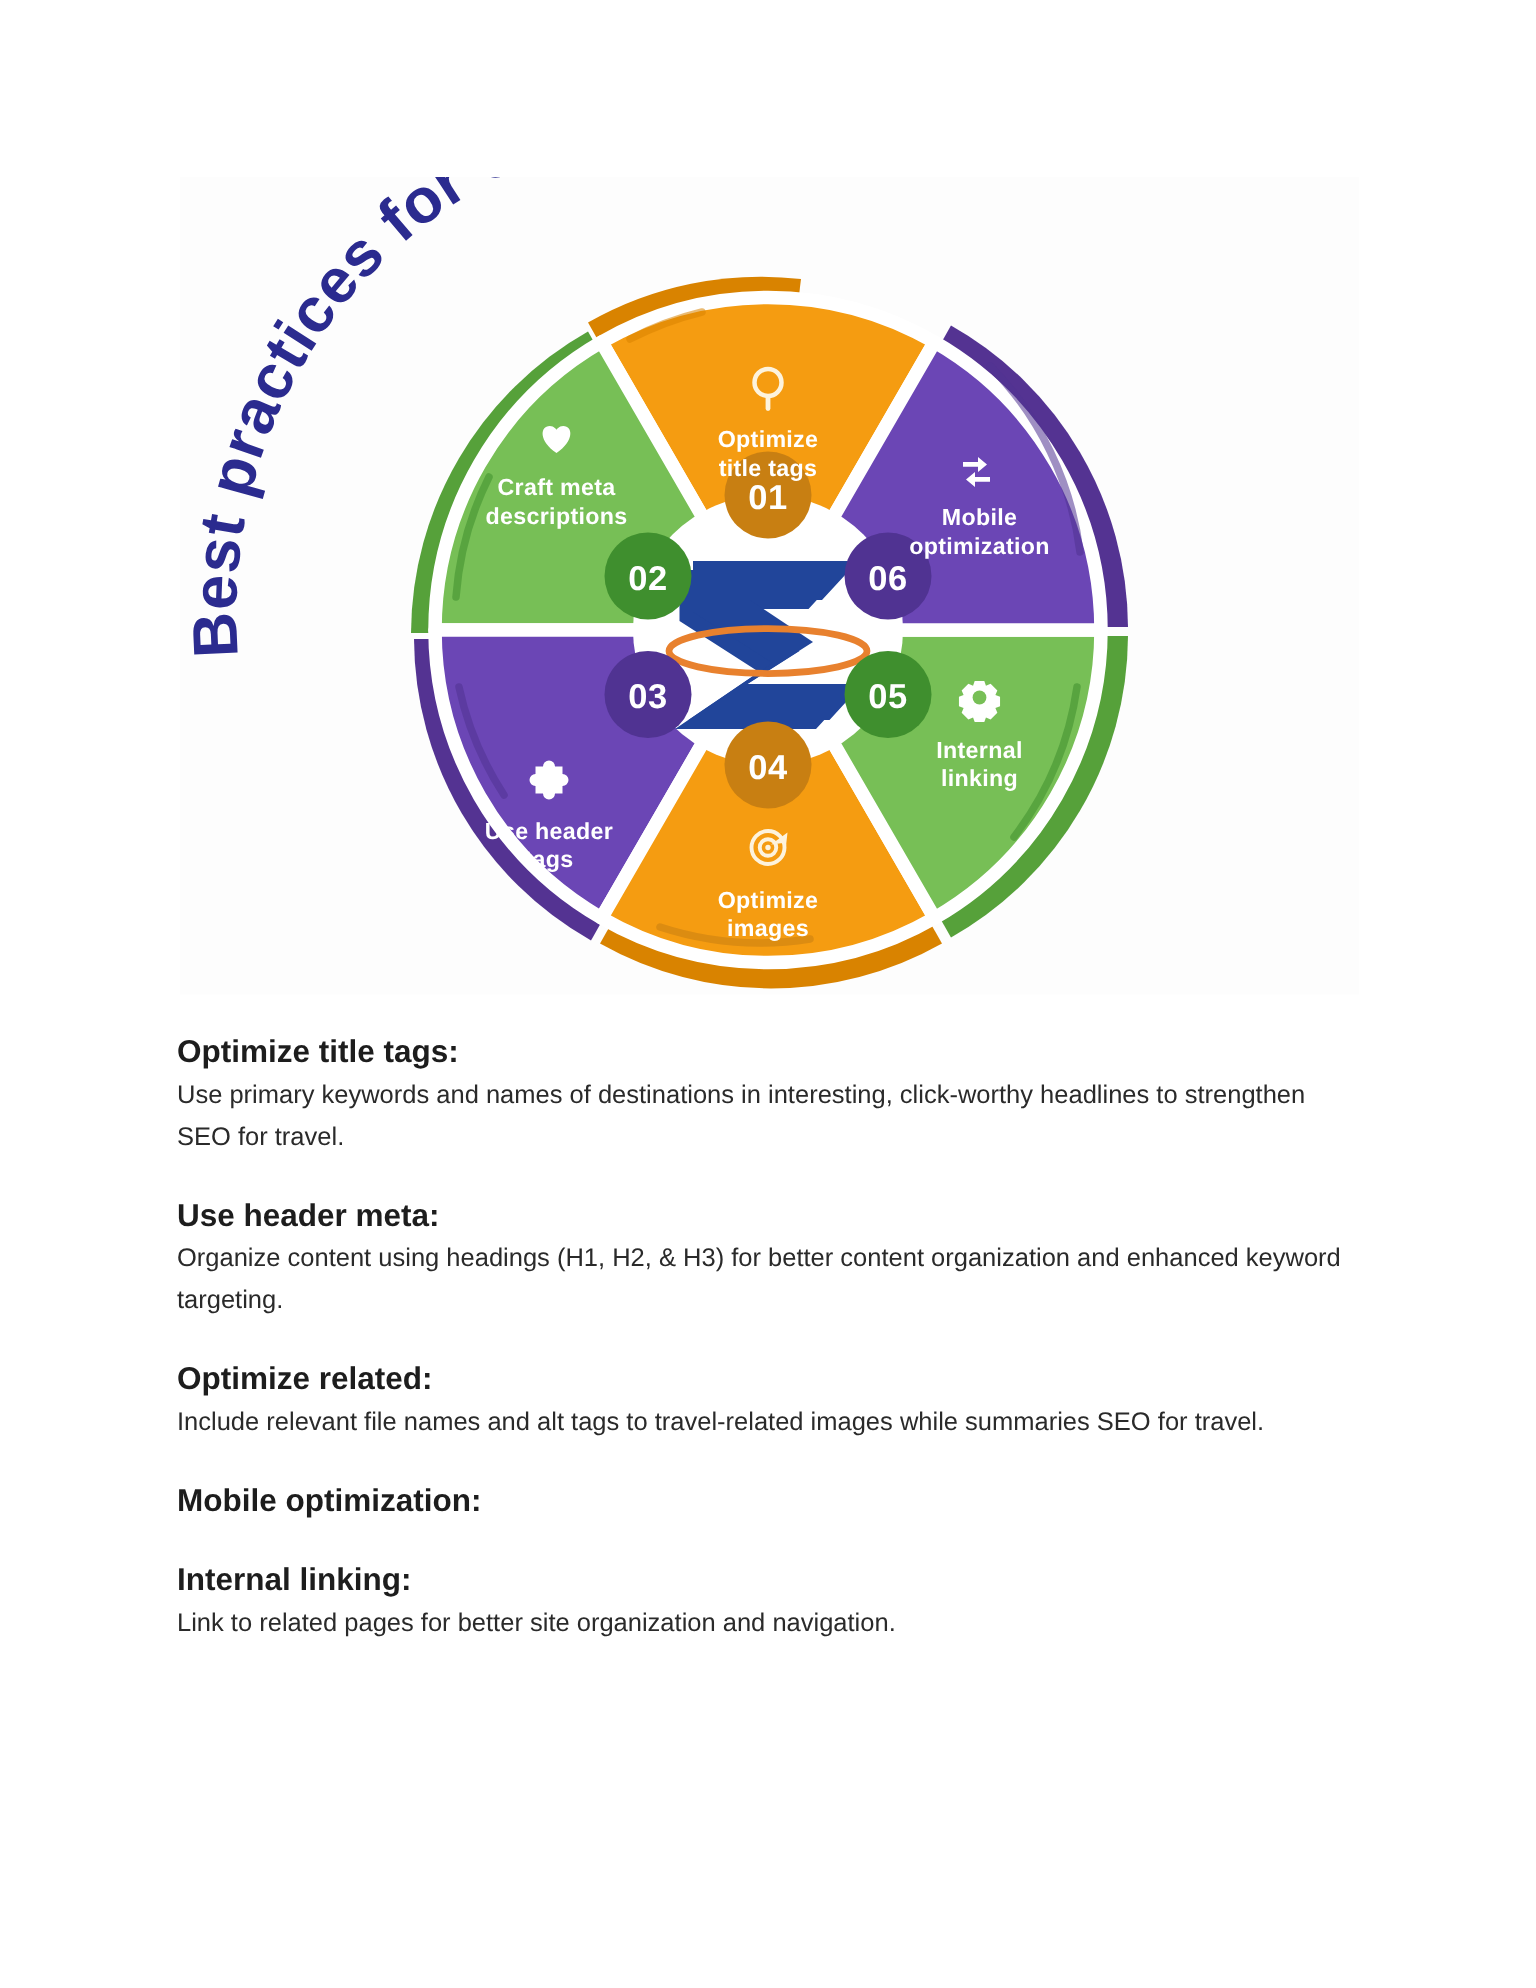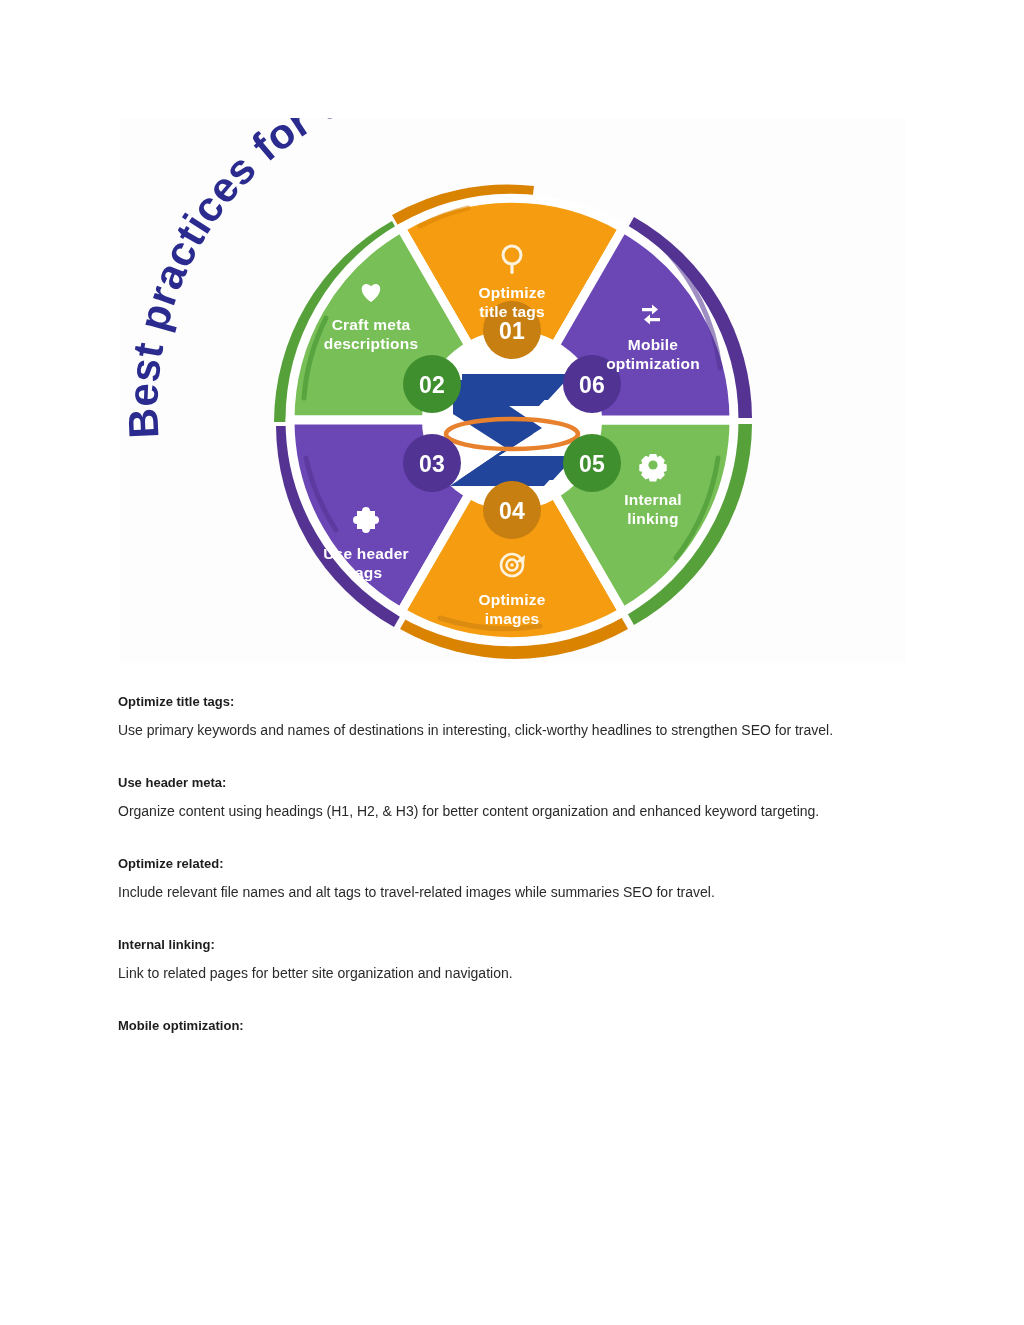--- a/index.html
+++ b/index.html
@@ -60,29 +60,29 @@
     top: 688px;
     width: 790px;
   }
   .tip-block {
     margin: 0 0 25px 0;
   }
   .tip-block:last-child { margin-bottom: 0; }
   .tip-heading {
     font-family: "Liberation Sans", sans-serif;
     font-weight: bold;
-    font-size: 13px;
+    font-size: 21px;
     line-height: 28px;
     color: #1d1d1d;
     margin: 0;
   }
   .tip-body {
     font-family: "Liberation Sans", sans-serif;
     font-weight: normal;
-    font-size: 14px;
+    font-size: 17px;
     line-height: 28px;
     color: #2a2a2a;
     margin: 0;
   }
 </style>
 </head>
 <body>
 
 <div id="infographic-figure">
   <svg viewBox="0 0 786 545" xmlns="http://www.w3.org/2000/svg">
@@ -239,21 +239,21 @@
     <p class="tip-heading">Use header meta:</p>
     <p class="tip-body">Organize content using headings (H1, H2, &amp; H3) for better content organization and enhanced keyword targeting.</p>
   </div>
 
   <div class="tip-block">
     <p class="tip-heading">Optimize related:</p>
     <p class="tip-body">Include relevant file names and alt tags to travel-related images while summaries SEO for travel.</p>
   </div>
 
   <div class="tip-block">
+    <p class="tip-heading">Mobile optimization:</p>
+  </div>
+
+  <div class="tip-block">
     <p class="tip-heading">Internal linking:</p>
     <p class="tip-body">Link to related pages for better site organization and navigation.</p>
   </div>
 
-  <div class="tip-block">
-    <p class="tip-heading">Mobile optimization:</p>
-  </div>
-
 </div>
 
 </body></html>

